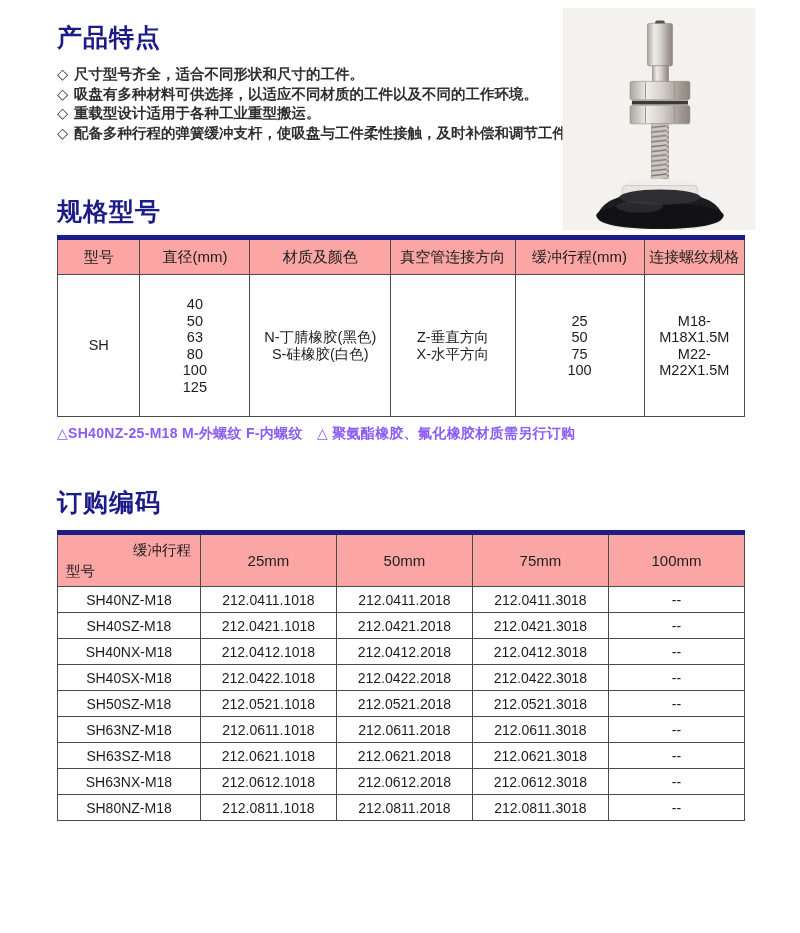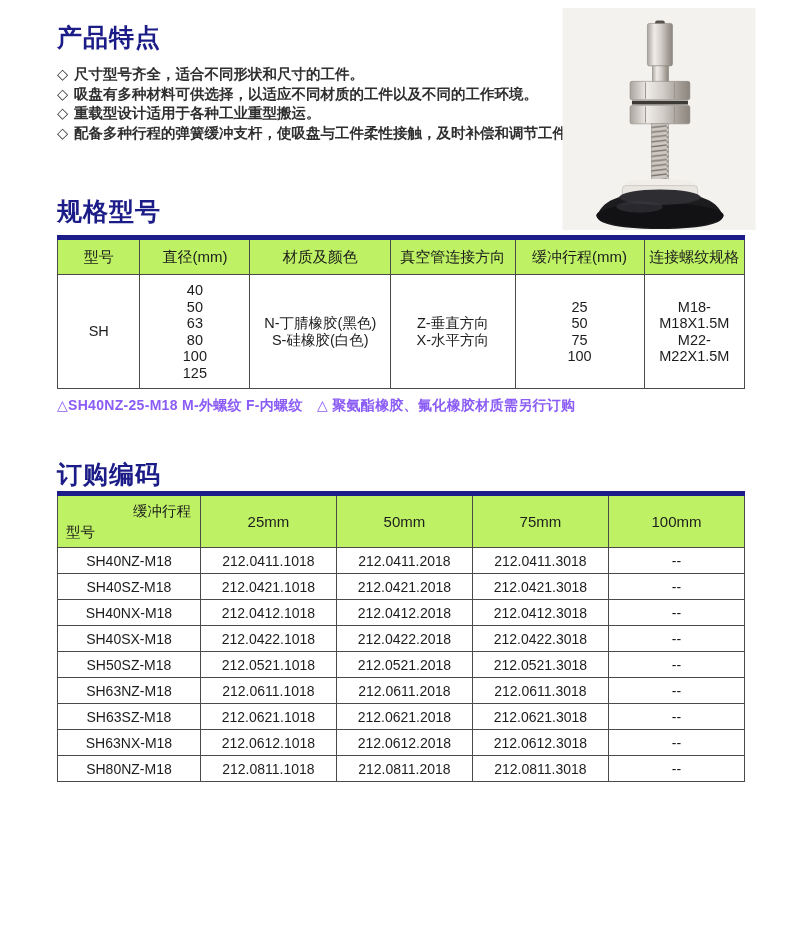--- a/index.html
+++ b/index.html
@@ -49,45 +49,45 @@
     border-top: 5px solid #1b1c87;
     table-layout: fixed;
   }
   .data-table th, .data-table td {
     border: 1px solid #4a4a4a;
     text-align: center;
     vertical-align: middle;
     color: #1c1c1c;
   }
   .data-table th {
-    background: #bef264;
+    background: #fca5a5;
     font-weight: 400;
   }
 
   
   .spec { margin-top: 53px; }
   .spec-table { margin-top: 9px; }
   .spec-table th { height: 37px; font-size: 15px; }
   .spec-table td {
     font-size: 14.5px;
     line-height: 16.5px;
-    padding: 7px 2px;
+    padding: 21px 2px;
     white-space: pre-line;
   }
   .spec-note {
     margin-top: 8px;
     font-size: 14px;
     font-weight: 700;
     color: #8b5cf6;
     letter-spacing: 0.3px;
   }
 
   
   .order { margin-top: 44px; }
-  .order-table { margin-top: 2px; }
+  .order-table { margin-top: 13px; }
   .order-table th { height: 54px; font-size: 15px; }
   .order-table td { height: 26px; font-size: 14px; }
 
   .corner-cell {
     position: relative;
     padding: 0;
     background:
       linear-gradient(to bottom right,
         #e6e6e6 49.4%, #4a4a4a 49.4%, #4a4a4a 50.6%, #e6e6e6 50.6%);
   }

